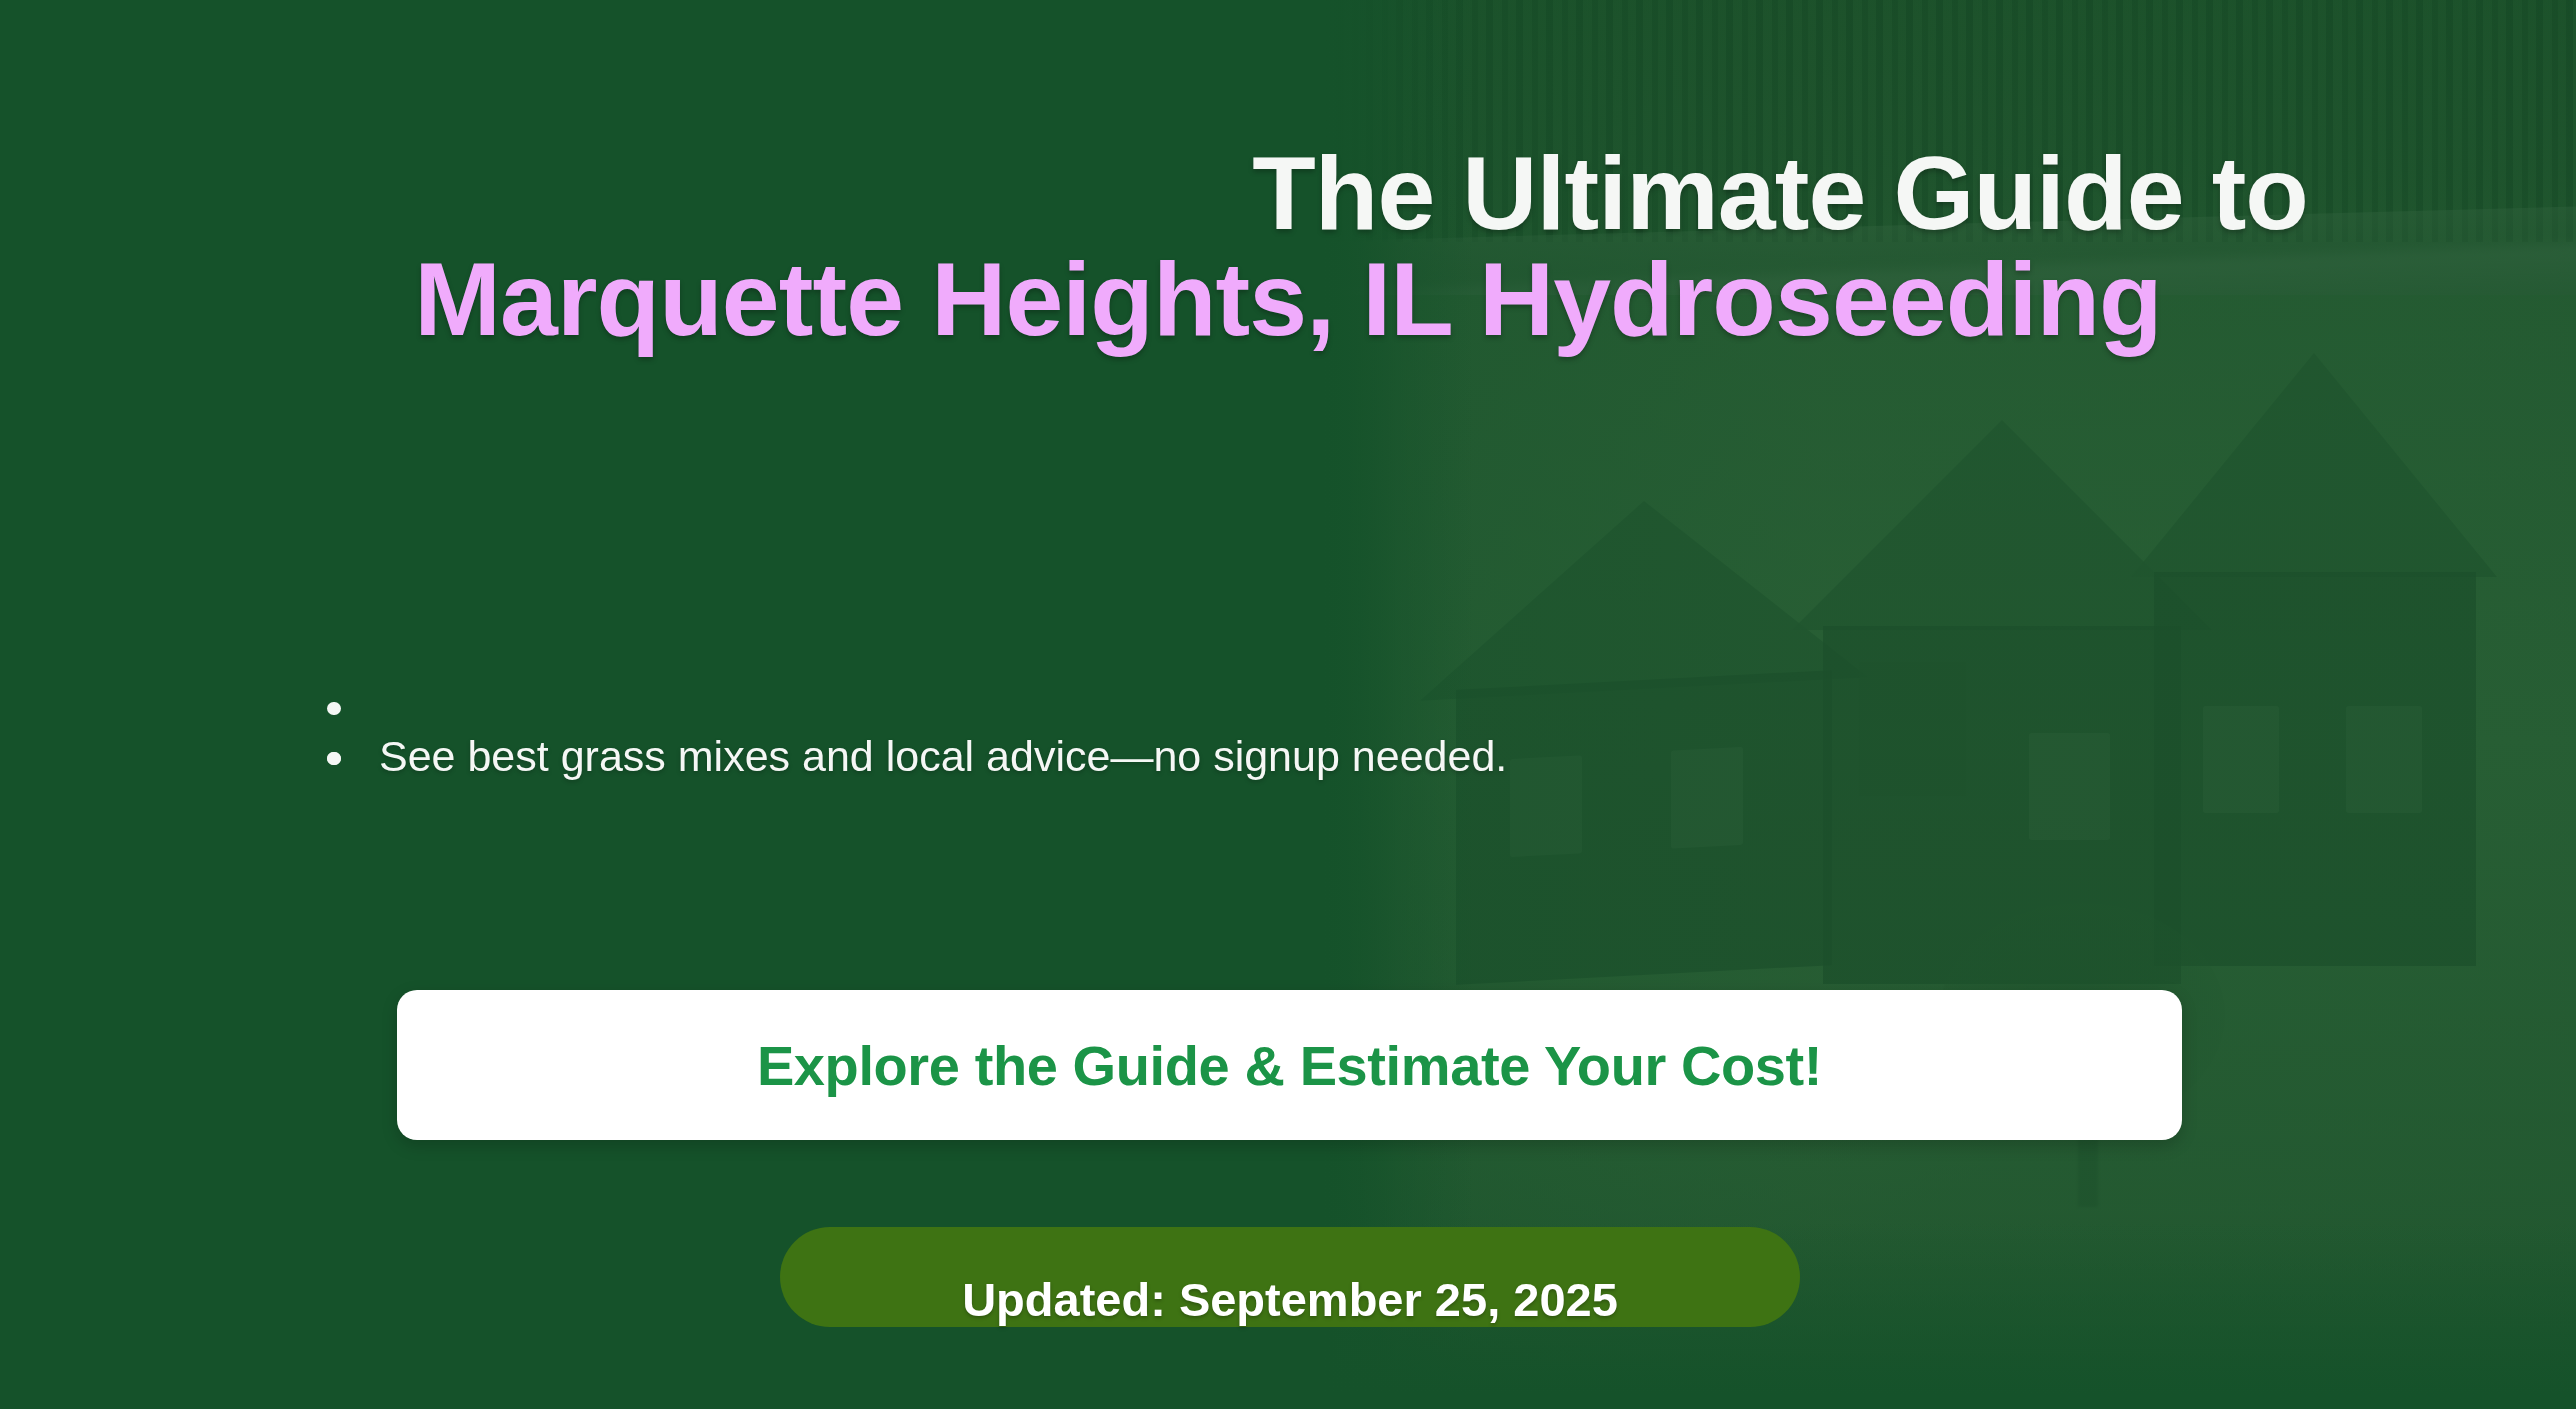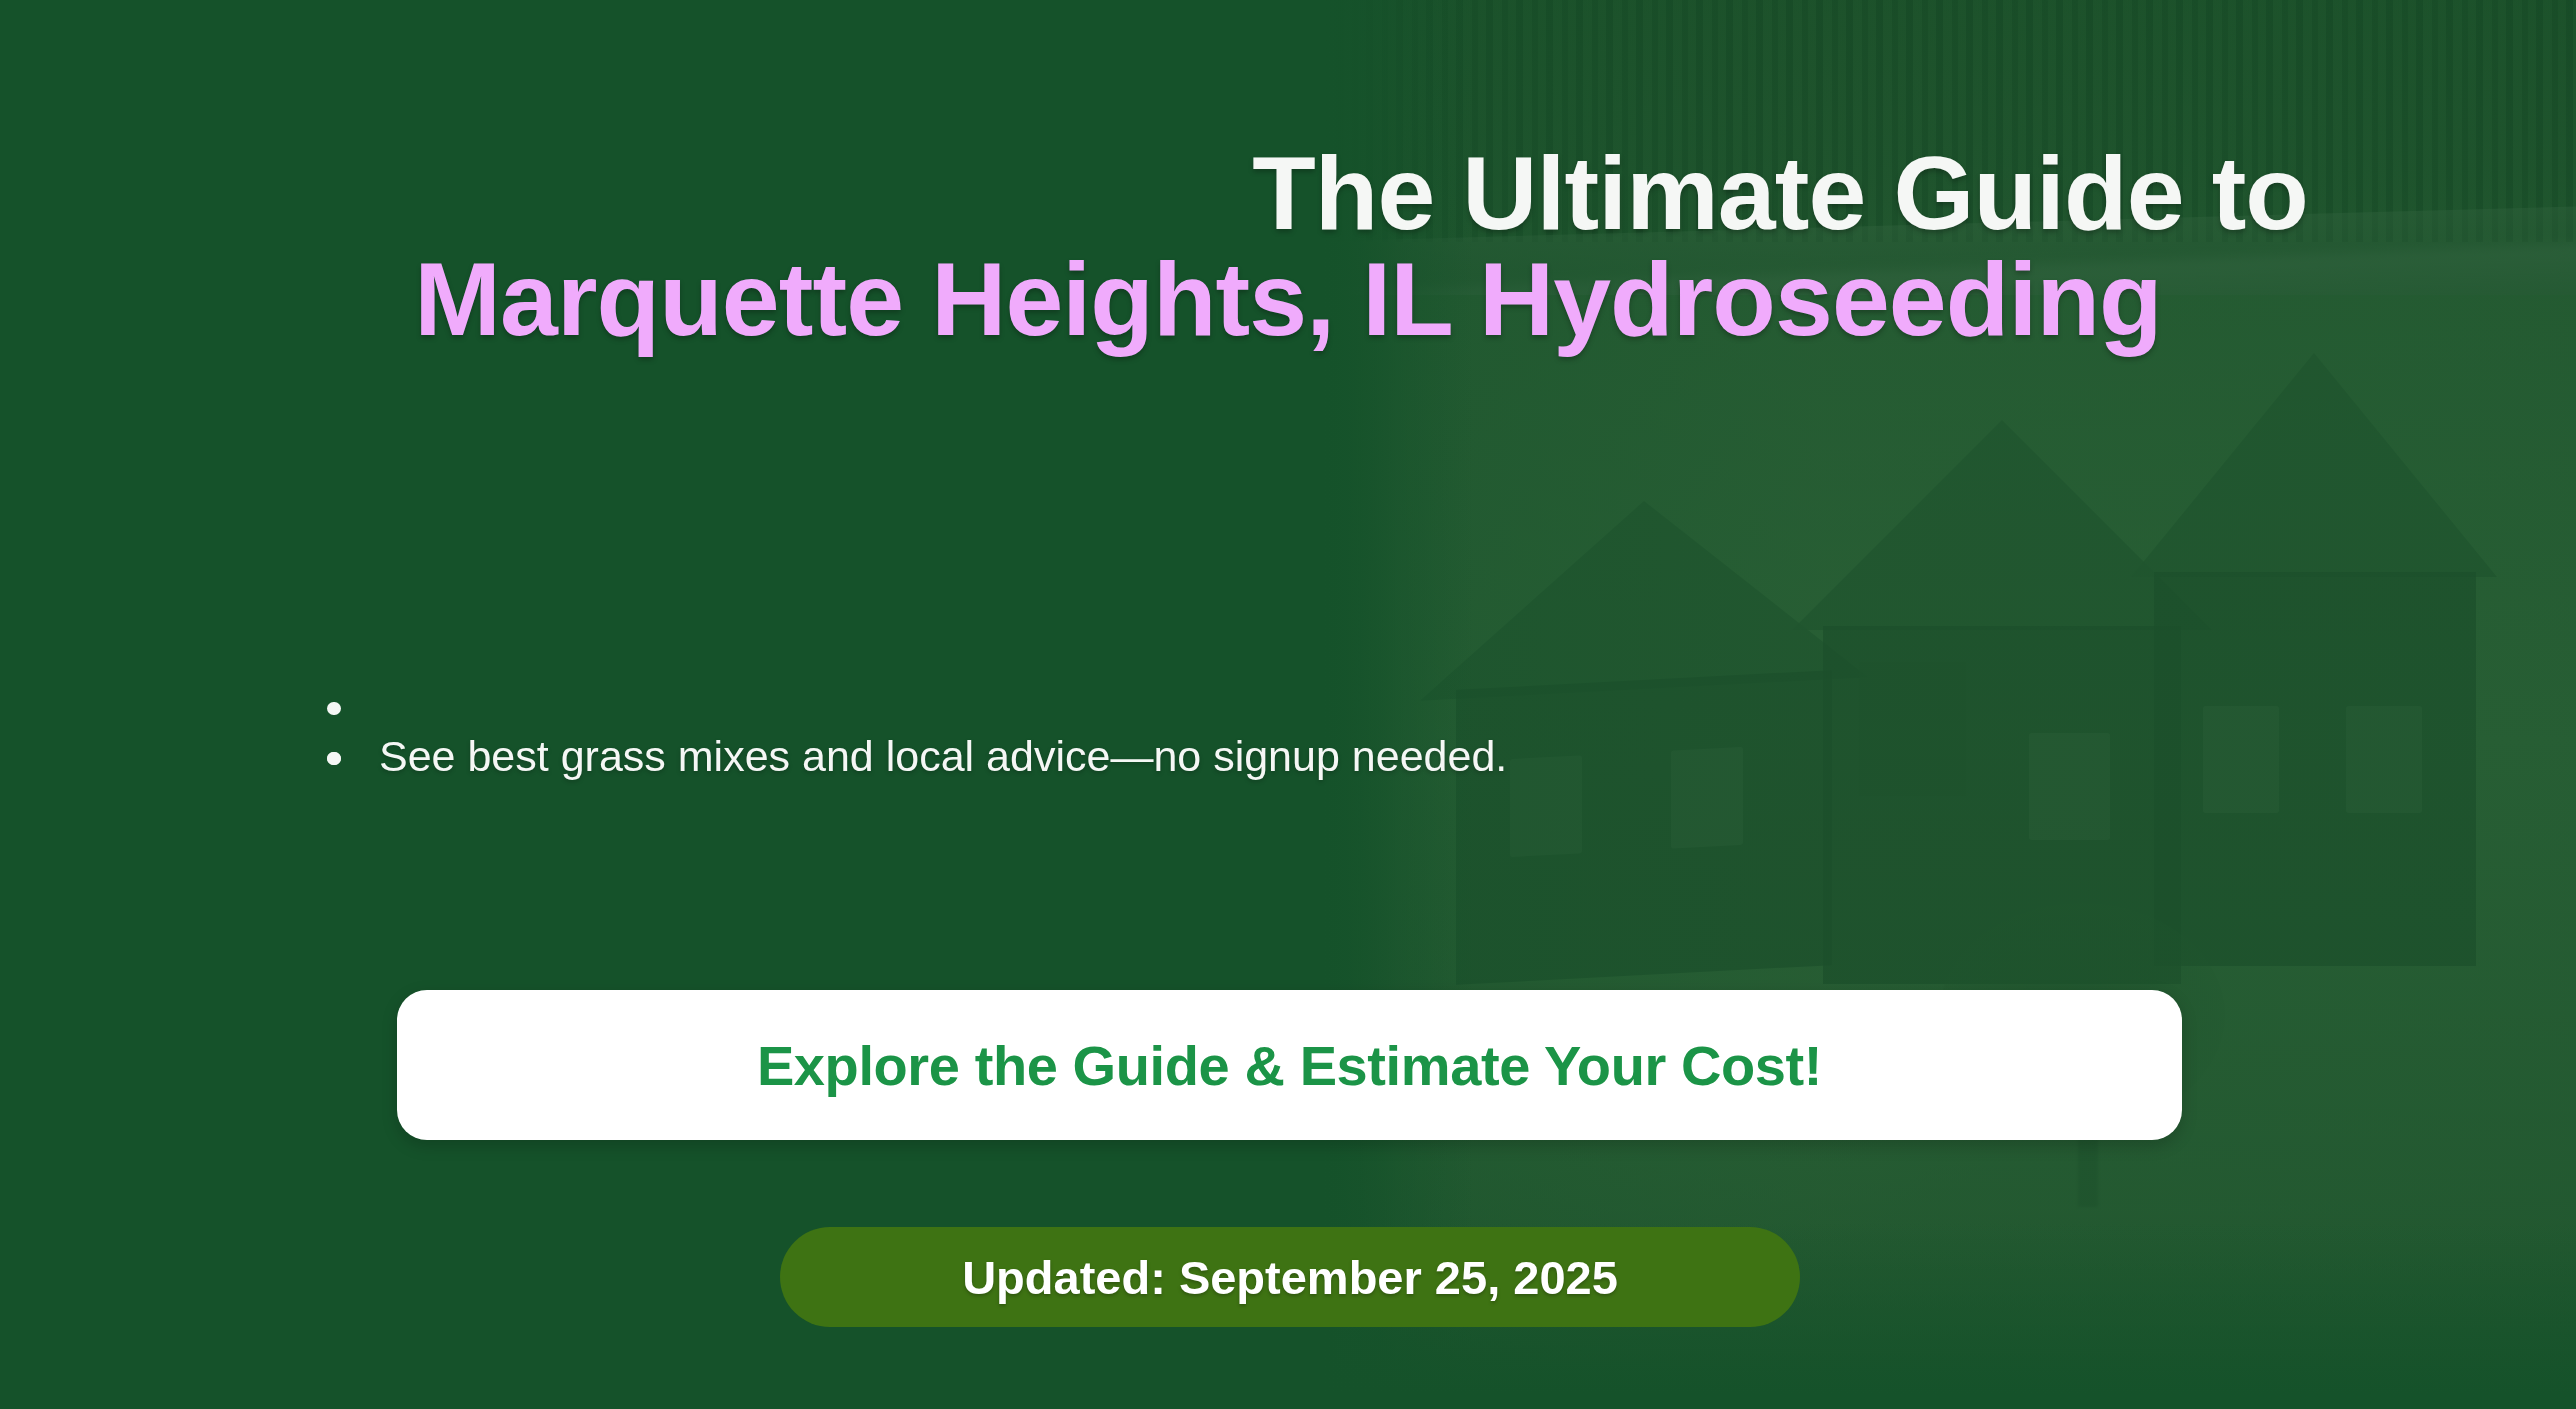--- a/index.html
+++ b/index.html
@@ -168,21 +168,21 @@
   }
   .bullets li .txt { display: inline; }
 
   .cta {
     position: absolute;
     left: 397px;
     top: 990px;
     width: 1785px;
     height: 150px;
     background: #FFFFFF;
-    border-radius: 30px;
+    border-radius: 20px;
     display: flex;
     align-items: center;
     justify-content: center;
     box-shadow: 0 5.4px 16px rgba(0,0,0,.18);
     cursor: pointer;
   }
   .cta .cta-text {
     color: #1B9447;
     font-size: 56px;
     font-weight: 700;
@@ -192,21 +192,21 @@
 
   .badge {
     position: absolute;
     left: 780px;
     top: 1227px;
     width: 1020px;
     height: 100px;
     background: #3E7313;
     border-radius: 50px;
     display: flex;
-    align-items: center;
+    align-items: flex-end;
     justify-content: center;
   }
   .badge .badge-text {
     color: #FFFFFF;
     font-size: 47px;
     font-weight: 700;
     letter-spacing: 0px;
     text-shadow: 0 1.8px 3.6px rgba(0,0,0,.25);
     white-space: nowrap;
   }

